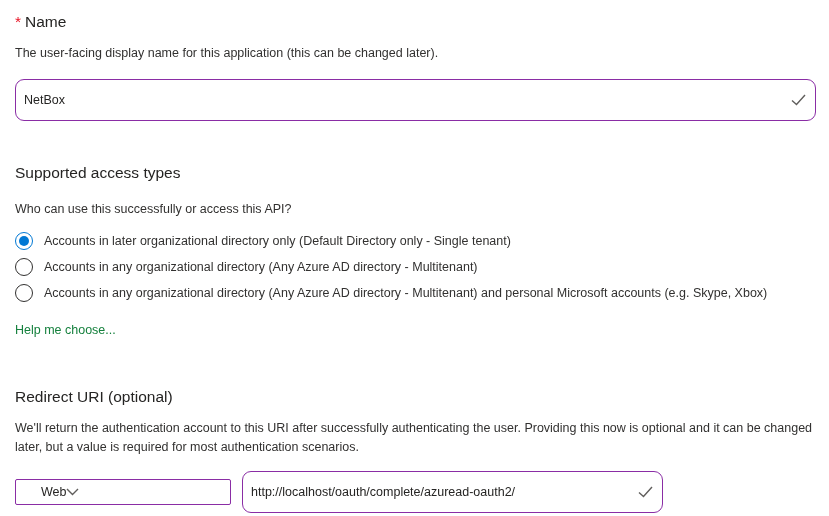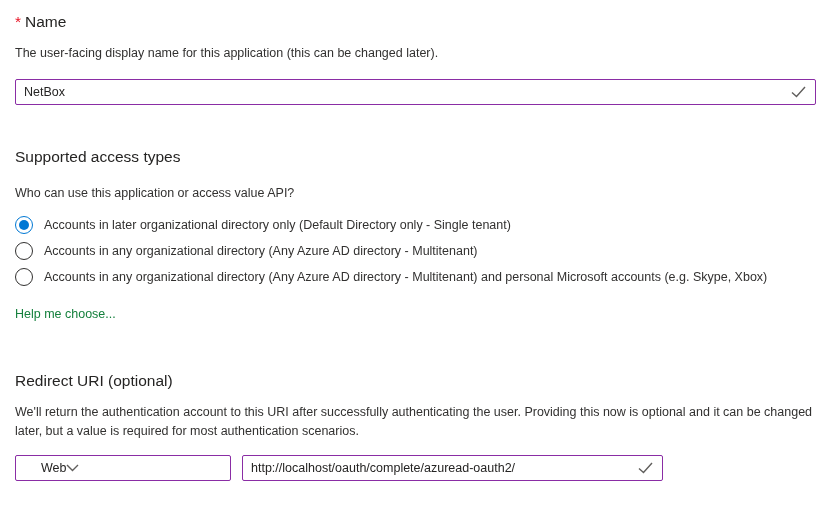--- a/index.html
+++ b/index.html
@@ -28,23 +28,23 @@
     margin-right: 4px;
   }
   .desc {
     font-size: 12.5px;
     line-height: 19px;
     color: #323130;
     margin: 12px 0 0 0;
   }
   .input-box {
     margin-top: 16px;
-    height: 26px;
+    height: 42px;
     border: 1px solid #8A2DA5;
-    border-radius: 2px;
+    border-radius: 9px;
     display: flex;
     align-items: center;
     background: #fff;
     position: relative;
   }
   .input-box input {
     border: none;
     outline: none;
     flex: 1;
     height: 100%;
@@ -159,21 +159,21 @@
     <span class="trailing-icon">
       <svg width="15" height="12" viewBox="0 0 15 12">
         <path d="M1 6.5 L5.5 10.5 L14 1" stroke="#605E5C" stroke-width="1.4" fill="none"></path>
       </svg>
     </span>
   </div>
 
   
   <h2 class="section-title section-gap-1">Supported access types</h2>
 
-  <p class="question">Who can use this application or access value API?</p>
+  <p class="question">Who can use this successfully or access this API?</p>
 
   <div class="radio-group">
     <div class="radio-row selected">
       <span class="radio"></span>
       <span class="radio-label">Accounts in later organizational directory only (Default Directory only - Single tenant)</span>
     </div>
     <div class="radio-row">
       <span class="radio"></span>
       <span class="radio-label">Accounts in any organizational directory (Any Azure AD directory - Multitenant)</span>
     </div>

